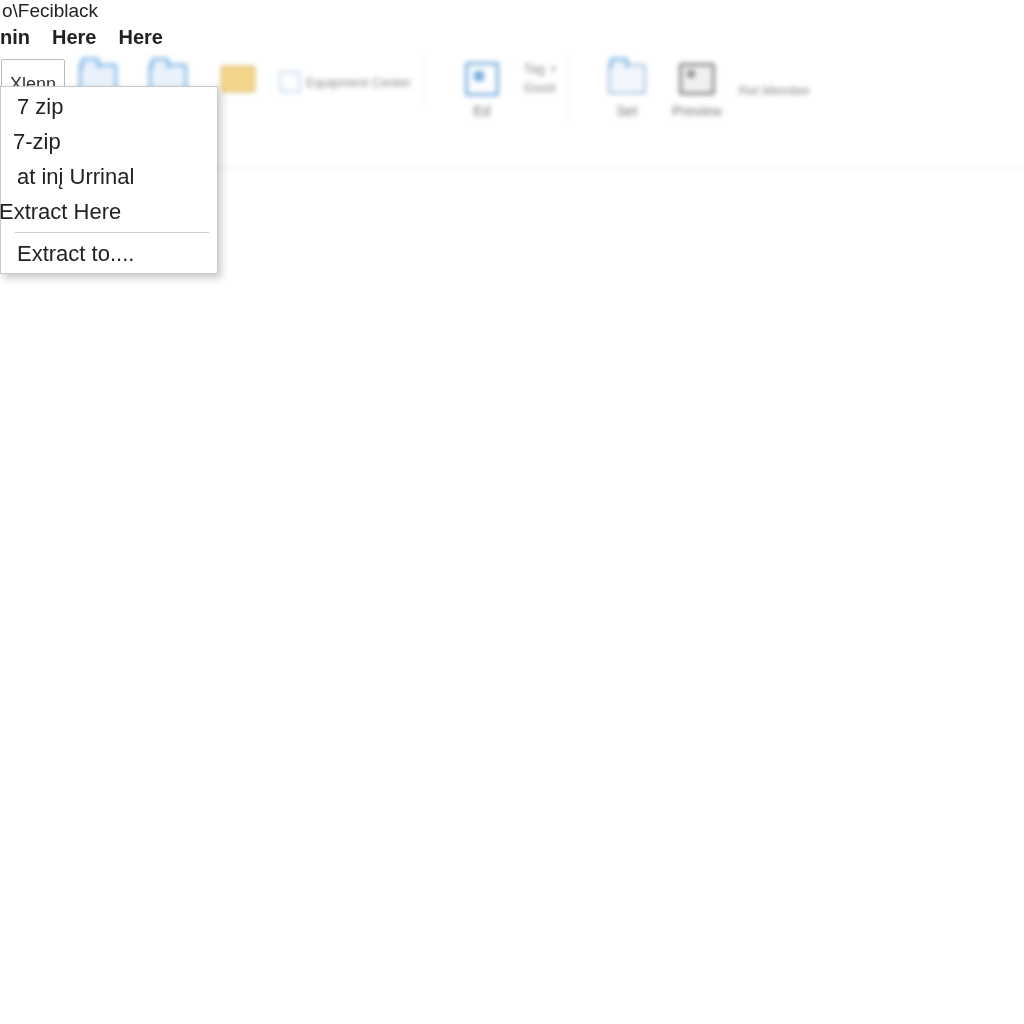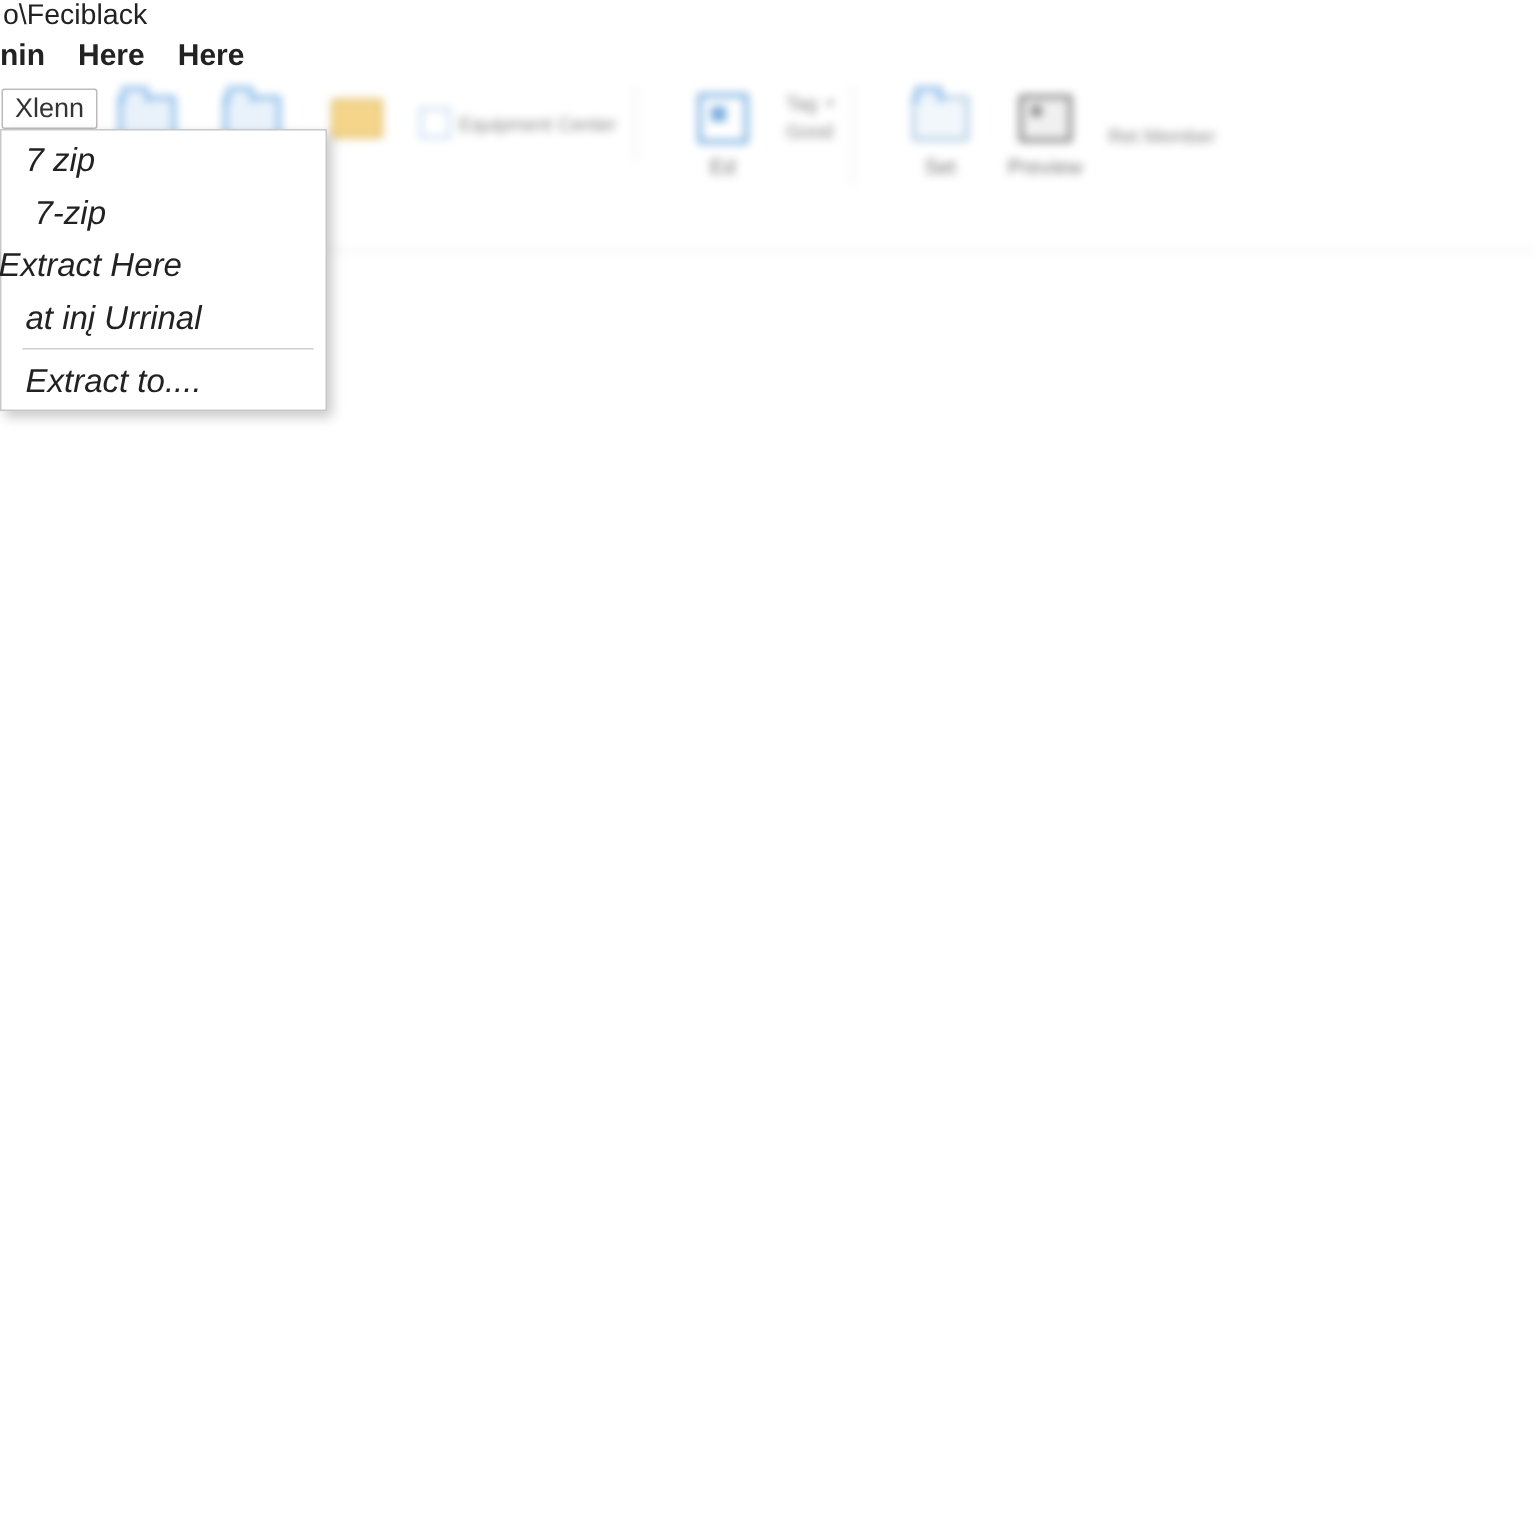--- a/index.html
+++ b/index.html
@@ -45,21 +45,21 @@
     filter: blur(2.8px);
     display: flex;
     align-items: flex-start;
     padding-top: 4px;
   }
   .ribbon-tab {
     position: absolute;
     top: 0;
     left: 2px;
     font-size: 18px;
-    padding: 2px 8px;
+    padding: 14px 8px;
     background: #fff;
     border: 1px solid #bbb;
     border-radius: 2px;
     color: #333;
     filter: blur(0);
   }
   .ribbon-groups {
     display: flex;
     width: 100%;
     padding-left: 58px;
@@ -180,32 +180,31 @@
   .context-menu {
     position: absolute;
     top: 86px;
     left: 0;
     width: 218px;
     background: #ffffff;
     border: 1px solid #c8c8c8;
     box-shadow: 3px 4px 8px rgba(0,0,0,0.22);
     box-sizing: border-box;
     padding: 2px 0;
-    font-style: italic;
   }
   .context-menu .cm-item {
     font-size: 22px;
     line-height: 35px;
     padding: 0 12px 0 16px;
     color: #222;
     white-space: nowrap;
     cursor: default;
   }
   .context-menu .cm-item.indent {
-    padding-left: 22px;
+    padding-left: 12px;
   }
   .context-menu .cm-item.neg {
     padding-left: 0;
     margin-left: -2px;
   }
   .context-menu .cm-sep {
     height: 1px;
     background: #cfcfcf;
     margin: 3px 8px 3px 14px;
   }
@@ -306,17 +305,17 @@
 
 <div class="ribbon-tab" style="position:absolute; top:59px; left:1px;">
   <span>Xlenn</span>
 </div>
 
 <div class="content-area"></div>
 
 <div class="context-menu">
   <div class="cm-item">7 zip</div>
   <div class="cm-item indent">7-zip</div>
+  <div class="cm-item">at inį Urrinal</div>
   <div class="cm-item neg">Extract Here</div>
-  <div class="cm-item">at inį Urrinal</div>
   <div class="cm-sep"></div>
   <div class="cm-item">Extract to....</div>
 </div>
 
 </body></html>

